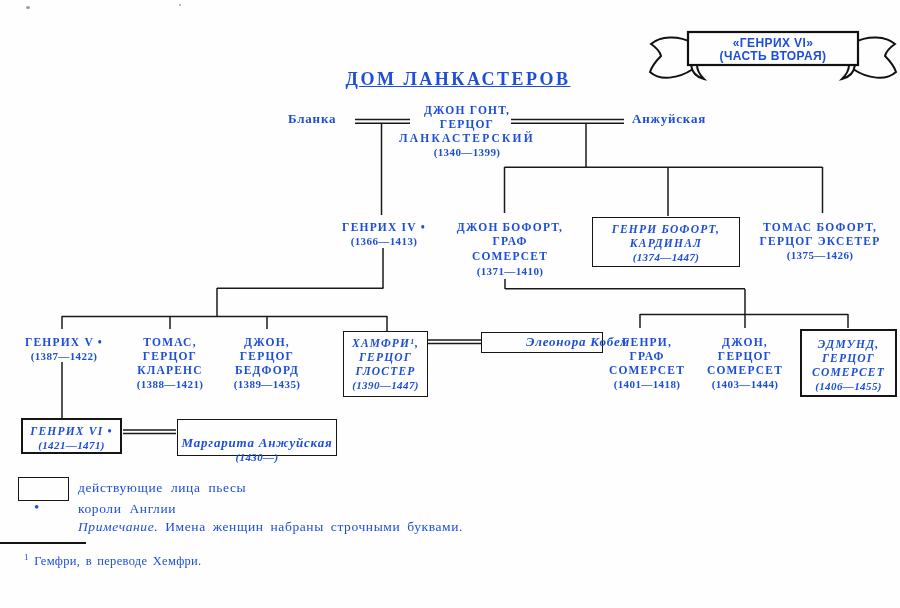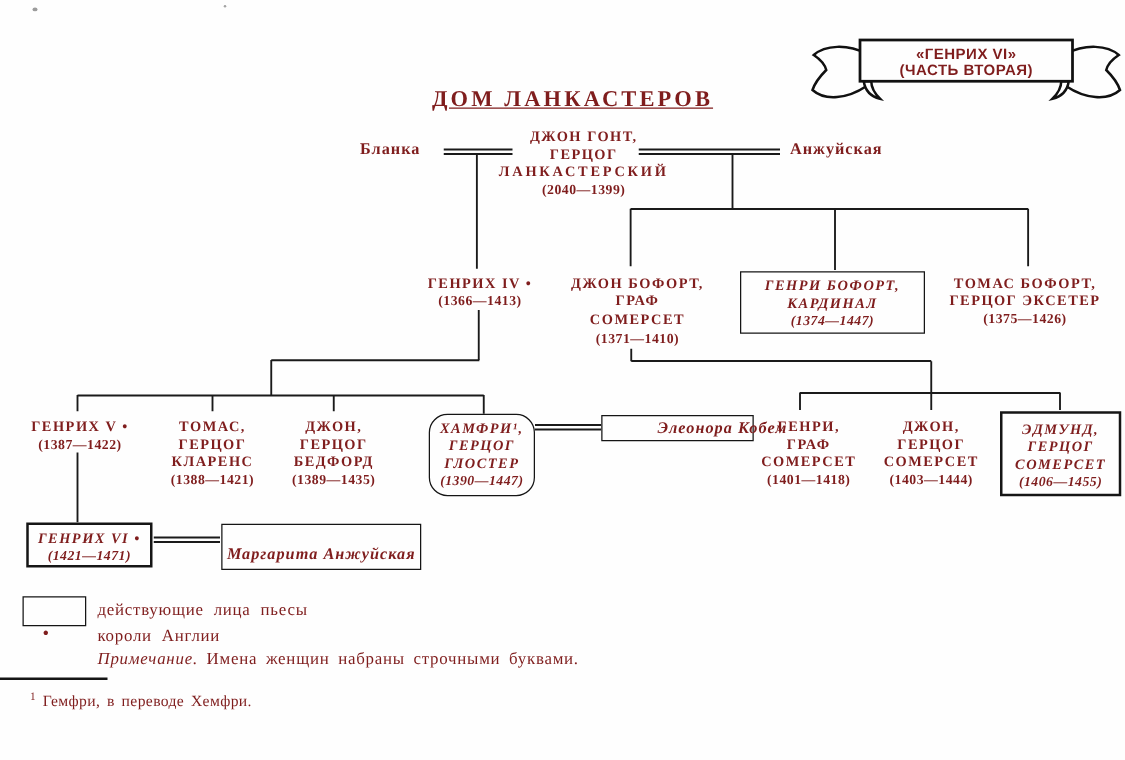--- a/index.html
+++ b/index.html
@@ -1,17 +1,17 @@
 <!DOCTYPE html>
 <html><head>
 <meta charset="utf-8">
 <style>
   html,body{margin:0;padding:0;background:#ffffff;}
   #page{position:relative;width:900px;height:608px;background:#fefefe;overflow:hidden;
-        font-family:"Liberation Serif", serif;color:#7f1d1d;}
+        font-family:"Liberation Serif", serif;color:#1d4ed8;}
   svg{position:absolute;left:0;top:0;}
   .node{position:absolute;transform:translateX(-50%);text-align:center;}
   .nl{font-size:11.5px;line-height:14px;letter-spacing:1.2px;white-space:nowrap;font-weight:bold;}
   .nl.w{letter-spacing:2.2px;}
   .nl.d{font-size:11px;letter-spacing:0.4px;font-weight:bold;}
   .boxnode{position:absolute;border:1.6px solid #151515;text-align:center;box-sizing:border-box;background:#fefefe;font-style:italic;}
   .fname{position:absolute;font-size:13px;letter-spacing:0.8px;white-space:nowrap;font-weight:bold;}
   .fl{font-size:13px;line-height:15px;letter-spacing:0.8px;white-space:nowrap;font-weight:bold;}
   #title{position:absolute;transform:translateX(-50%);font-size:18px;font-weight:bold;
          letter-spacing:2.5px;white-space:nowrap;text-decoration:underline;}
@@ -81,21 +81,21 @@
     <div>(ЧАСТЬ ВТОРАЯ)</div>
   </div>
 
   <div id="title" style="left:458px;top:69px;">ДОМ ЛАНКАСТЕРОВ</div>
 
   <div class="fname" style="left:288px;top:111px;">Бланка</div>
   <div class="node" style="left:467px;top:103px;">
     <div class="nl">ДЖОН ГОНТ,</div>
     <div class="nl">ГЕРЦОГ</div>
     <div class="nl w">ЛАНКАСТЕРСКИЙ</div>
-    <div class="nl d">(2040—1399)</div>
+    <div class="nl d">(1340—1399)</div>
   </div>
   <div class="fname" style="left:632px;top:111px;">Анжуйская</div>
 
   <div class="node" style="left:384px;top:220px;">
     <div class="nl">ГЕНРИХ IV •</div>
     <div class="nl d">(1366—1413)</div>
   </div>
   <div class="node" style="left:510px;top:220px;">
     <div class="nl">ДЖОН БОФОРТ,</div>
     <div class="nl" style="line-height:15px">ГРАФ</div>
@@ -122,21 +122,21 @@
     <div class="nl">ГЕРЦОГ</div>
     <div class="nl">КЛАРЕНС</div>
     <div class="nl d">(1388—1421)</div>
   </div>
   <div class="node" style="left:267px;top:335px;">
     <div class="nl">ДЖОН,</div>
     <div class="nl">ГЕРЦОГ</div>
     <div class="nl">БЕДФОРД</div>
     <div class="nl d">(1389—1435)</div>
   </div>
-  <div class="boxnode" style="left:343px;top:331px;width:85px;height:66px;padding-top:4px;border-radius:15px;">
+  <div class="boxnode" style="left:343px;top:331px;width:85px;height:66px;padding-top:4px;">
     <div class="nl">ХАМФРИ¹,</div>
     <div class="nl">ГЕРЦОГ</div>
     <div class="nl">ГЛОСТЕР</div>
     <div class="nl d">(1390—1447)</div>
   </div>
   <div class="boxnode" style="left:481px;top:332px;width:122px;height:21px;padding-left:44px;">
     <div class="fl" style="line-height:18px">Элеонора Кобем</div>
   </div>
   <div class="node" style="left:647px;top:335px;">
     <div class="nl">ГЕНРИ,</div>
@@ -156,20 +156,21 @@
     <div class="nl">СОМЕРСЕТ</div>
     <div class="nl d">(1406—1455)</div>
   </div>
 
   <div class="boxnode" style="left:21px;top:418px;width:101px;height:36px;padding-top:4px;border-width:2px;">
     <div class="nl">ГЕНРИХ VI •</div>
     <div class="nl d">(1421—1471)</div>
   </div>
   <div class="boxnode" style="left:177px;top:419px;width:160px;height:37px;padding-top:15px;">
     <div class="fl">Маргарита Анжуйская</div>
+    <div class="nl d">(1430—)</div>
   </div>
 
   <div id="legend-box" style="left:18px;top:477px;width:49px;height:22px;"></div>
   <div class="legend-label" style="left:78px;top:480px;">действующие лица пьесы</div>
   <div id="legend-bullet" style="left:34px;top:499px;">•</div>
   <div class="legend-label" style="left:78px;top:501px;">короли Англии</div>
   <div class="legend-label" id="legend-note" style="left:78px;top:519px;word-spacing:3px;"><i>Примечание.</i><span> Имена женщин набраны строчными буквами.</span></div>
 
   <div id="footnote-rule" style="left:0px;top:542px;width:86px;height:2px;"></div>
   <div id="footnote" style="left:24px;top:552px;"><sup>1</sup><span> Гемфри, в переводе Хемфри.</span></div>

